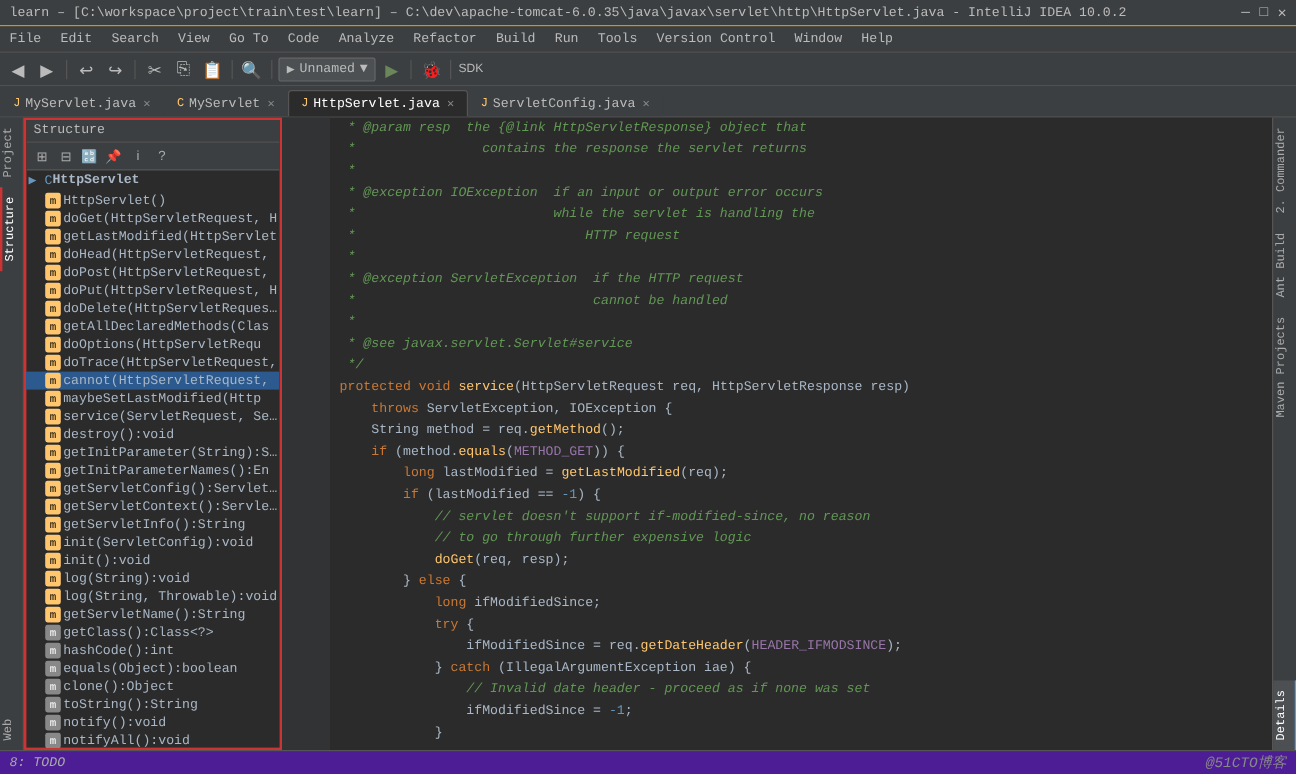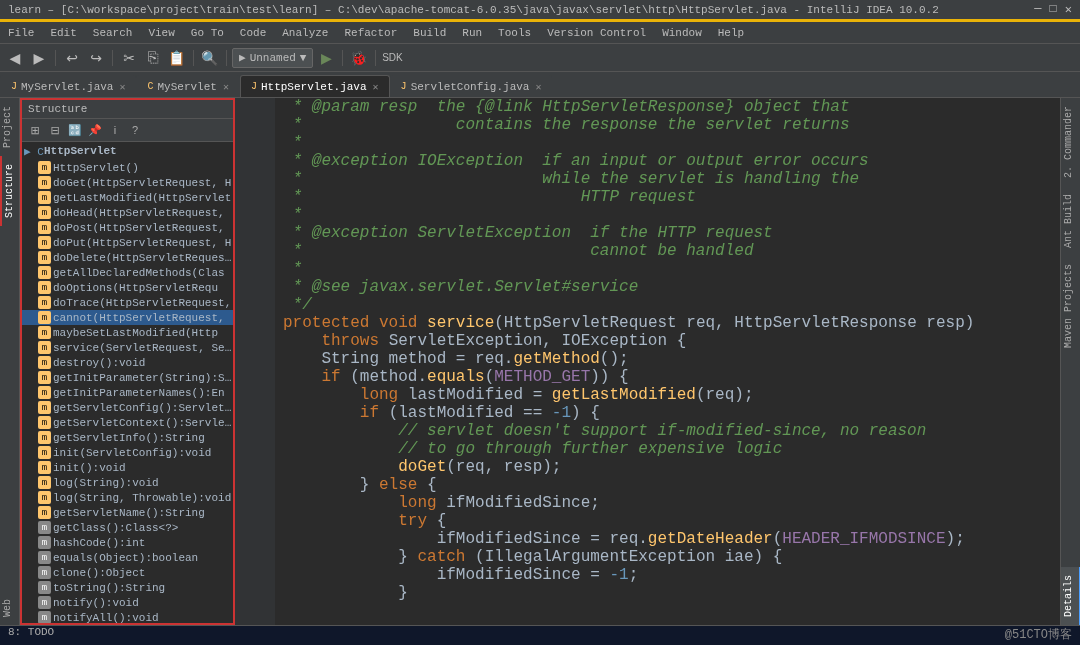--- a/index.html
+++ b/index.html
@@ -1,19 +1,19 @@
 <!DOCTYPE html>
 <html><head>
   <meta charset="utf-8">
   <style>
     * { margin: 0; padding: 0; box-sizing: border-box; }
     body { font-family: 'Consolas', 'Courier New', monospace; font-size: 12px; background: #2b2b2b; color: #a9b7c6; width: 1080px; height: 645px; overflow: hidden; }
 
     
-    .title-bar { background: #3c3f41; height: 22px; display: flex; align-items: center; padding: 0 8px; border-bottom: 3px solid #eab308; text-align: center; }
+    .title-bar { background: #3c3f41; height: 22px; display: flex; align-items: center; padding: 0 8px; border-bottom: 1px solid #eab308; text-align: center; }
     .title-bar-text { font-size: 11px; color: #bbbbbb; }
 
     
     .menu-bar { background: #3c3f41; height: 22px; display: flex; align-items: center; border-bottom: 1px solid #555; }
     .menu-item { padding: 0 8px; font-size: 11px; color: #bbbbbb; cursor: pointer; height: 100%; display: flex; align-items: center; }
 
     
     .toolbar { background: #3c3f41; height: 28px; display: flex; align-items: center; padding: 0 4px; border-bottom: 1px solid #555; gap: 2px; }
     .toolbar-btn { width: 22px; height: 22px; background: none; border: none; cursor: pointer; display: flex; align-items: center; justify-content: center; color: #bbbbbb; font-size: 14px; border-radius: 2px; }
     .toolbar-sep { width: 1px; height: 16px; background: #555; margin: 0 3px; }
@@ -48,41 +48,41 @@
 
     
     .code-editor { flex: 1; overflow: hidden; display: flex; flex-direction: column; background: #2b2b2b; }
     .code-scroll { overflow-y: auto; overflow-x: auto; flex: 1; }
     .code-scroll::-webkit-scrollbar { width: 8px; height: 8px; }
     .code-scroll::-webkit-scrollbar-track { background: #3c3f41; }
     .code-scroll::-webkit-scrollbar-thumb { background: #666; border-radius: 2px; }
     .code-content { display: flex; min-height: 100%; }
     .line-numbers { background: #313335; padding: 0 8px 0 4px; text-align: right; color: #606366; font-size: 11px; line-height: 18px; user-select: none; min-width: 40px; }
     .code-lines { padding: 0 8px; flex: 1; }
-    .code-line { line-height: 18px; font-size: 16px; white-space: pre; }
+    .code-line { line-height: 18px; font-size: 11px; white-space: pre; }
 
     
     .kw { color: #CC7832; }
     .cm { color: #629755; font-style: italic; }
     .fn { color: #FFC66D; }
     .num { color: #6897BB; }
     .const-color { color: #9876AA; }
 
     
     .right-sidebar { width: 20px; background: #3c3f41; border-left: 1px solid #555; display: flex; flex-direction: column; align-items: center; }
     .right-tab { width: 20px; writing-mode: vertical-rl; text-orientation: mixed; transform: rotate(180deg); font-size: 10px; color: #aaa; padding: 8px 2px; cursor: pointer; text-align: center; white-space: nowrap; }
     .right-tab.active { color: #fff; background: #4c5052; border-left: 2px solid #4a9eff; }
 
     
     .left-sidebar { width: 20px; background: #3c3f41; border-right: 1px solid #555; display: flex; flex-direction: column; align-items: center; }
     .left-tab { width: 20px; writing-mode: vertical-rl; text-orientation: mixed; transform: rotate(180deg); font-size: 10px; color: #aaa; padding: 8px 2px; cursor: pointer; white-space: nowrap; }
     .left-tab.active { color: #fff; border-right: 2px solid #4a9eff; }
 
     
-    .bottom-bar { background: #0f172a; height: 20px; display: flex; align-items: flex-start; padding: 0 8px; border-top: 1px solid #555; font-size: 11px; color: #aaa; gap: 12px; }
+    .bottom-bar { background: #4c1d95; height: 20px; display: flex; align-items: center; padding: 0 8px; border-top: 1px solid #555; font-size: 11px; color: #aaa; gap: 12px; font-style: italic; }
 
     
     .structure-panel { border: 2px solid #cc3333; }
   </style>
 </head>
 <body>
 
 <div class="title-bar">
   <span class="title-bar-text">learn – [C:\workspace\project\train\test\learn] – C:\dev\apache-tomcat-6.0.35\java\javax\servlet\http\HttpServlet.java - IntelliJ IDEA 10.0.2</span>
   <div style="margin-left:auto;display:flex;gap:8px;">
@@ -381,20 +381,21 @@
           <div class="code-line"><span>        </span><span class="kw">long </span><span>lastModified = </span><span class="fn">getLastModified</span><span>(req);</span></div>
           <div class="code-line"><span>        </span><span class="kw">if </span><span>(lastModified == </span><span class="num">-1</span><span>) {</span></div>
           <div class="code-line"><span>            </span><span class="cm">// servlet doesn't support if-modified-since, no reason</span></div>
           <div class="code-line"><span>            </span><span class="cm">// to go through further expensive logic</span></div>
           <div class="code-line"><span>            </span><span class="fn">doGet</span><span>(req, resp);</span></div>
           <div class="code-line"><span>        } </span><span class="kw">else </span><span>{</span></div>
           <div class="code-line"><span>            </span><span class="kw">long </span><span>ifModifiedSince;</span></div>
           <div class="code-line"><span>            </span><span class="kw">try </span><span>{</span></div>
           <div class="code-line"><span>                ifModifiedSince = req.</span><span class="fn">getDateHeader</span><span>(</span><span class="const-color">HEADER_IFMODSINCE</span><span>);</span></div>
           <div class="code-line"><span>            } </span><span class="kw">catch </span><span>(</span><span style="color:#A9B7C6;">IllegalArgumentException</span><span> iae) {</span></div>
+          <div class="code-line"><span>                </span><span class="cm">// Invalid date header - proceed as if none was set</span></div>
           <div class="code-line"><span>                ifModifiedSince = </span><span class="num">-1</span><span>;</span></div>
           <div class="code-line"><span>            }</span></div>
 
         </div>
       </div>
     </div>
   </div>
 
   <div class="right-sidebar">
     <div class="right-tab">2. Commander</div>

